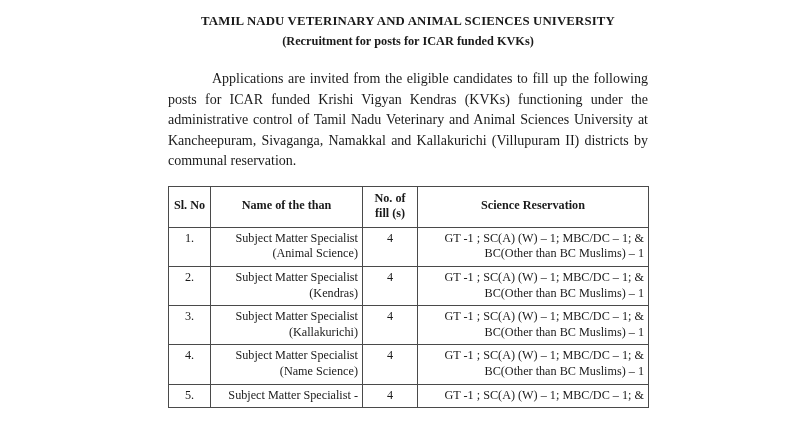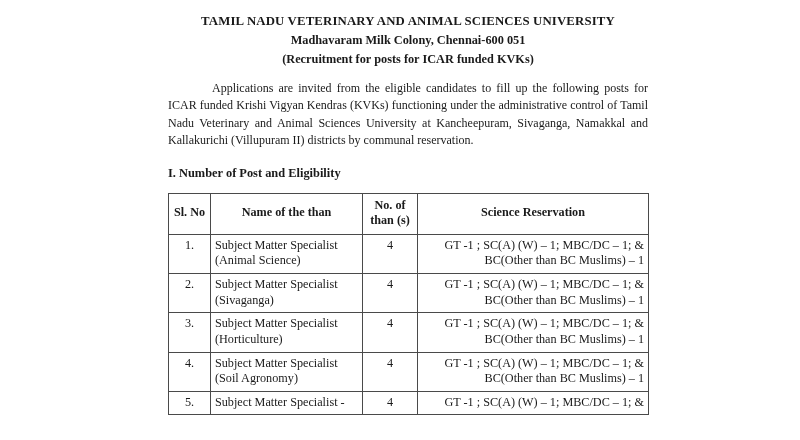--- a/index.html
+++ b/index.html
@@ -60,22 +60,22 @@
   }
   .adv-sub {
     font-size: 12.3px;
     font-weight: bold;
     line-height: 1.25;
     margin-top: 4px;
   }
 
   
   .intro {
-    margin-top: 12px;
-    font-size: 12px;
+    margin-top: 20px;
+    font-size: 14px;
     line-height: 1.46;
     text-align: justify;
     text-justify: inter-word;
     text-indent: 44px;
     hyphens: none;
   }
 
   
   .sec-head {
     margin-top: 16px;
@@ -112,60 +112,58 @@
   col.c-num  { width: 55px; }
   col.c-res  { width: 231px; }
 
   td.sl {
     text-align: center;
   }
   td.num {
     text-align: center;
   }
   td.name {
-    text-align: left;
+    text-align: right;
     padding-left: 6px;
   }
   td.res {
     text-align: right;
     padding-left: 6px;
   }
   .res-line { display: block; }
   .name-line { display: block; }
 </style>
 </head>
 <body>
 
 <div class="page">
   <div class="content">
 
     <div class="doc-head">
       <div class="univ-name">TAMIL NADU VETERINARY AND ANIMAL SCIENCES UNIVERSITY</div>
-      <div class="univ-addr">Madhavaram Milk Colony, Chennai-600 051</div>
       <div class="adv-sub">(Recruitment for posts for ICAR funded KVKs)</div>
     </div>
 
     <p class="intro">Applications are invited from the eligible candidates to fill up the following posts for ICAR funded Krishi Vigyan Kendras (KVKs) functioning under the administrative control of Tamil Nadu Veterinary and Animal Sciences University at Kancheepuram, Sivaganga, Namakkal and Kallakurichi (Villupuram II) districts by communal reservation.</p>
 
-    <div class="sec-head">I. Number of Post and Eligibility</div>
 
     <table class="posts">
       <colgroup>
         <col class="c-sl">
         <col class="c-name">
         <col class="c-num">
         <col class="c-res">
       </colgroup>
       <thead>
         <tr>
           <th>Sl. No</th>
           <th>Name of the than</th>
           <th>
             <span class="res-line">No. of</span>
-            <span class="res-line">than (s)</span>
+            <span class="res-line">fill (s)</span>
           </th>
           <th>Science Reservation</th>
         </tr>
       </thead>
       <tbody id="posts-body">
       <tr>
             <td class="sl">1.</td>
             <td class="name">
               <span class="name-line">Subject Matter Specialist</span>
               <span class="name-line">(Animal Science)</span>
@@ -173,45 +171,45 @@
             <td class="num">4</td>
             <td class="res">
               <span class="res-line">GT -1 ; SC(A) (W) – 1; MBC/DC – 1; &amp;</span>
               <span class="res-line">BC(Other than BC Muslims) – 1</span>
             </td>
           </tr>
           <tr>
             <td class="sl">2.</td>
             <td class="name">
               <span class="name-line">Subject Matter Specialist</span>
-              <span class="name-line">(Sivaganga)</span>
+              <span class="name-line">(Kendras)</span>
             </td>
             <td class="num">4</td>
             <td class="res">
               <span class="res-line">GT -1 ; SC(A) (W) – 1; MBC/DC – 1; &amp;</span>
               <span class="res-line">BC(Other than BC Muslims) – 1</span>
             </td>
           </tr>
           <tr>
             <td class="sl">3.</td>
             <td class="name">
               <span class="name-line">Subject Matter Specialist</span>
-              <span class="name-line">(Horticulture)</span>
+              <span class="name-line">(Kallakurichi)</span>
             </td>
             <td class="num">4</td>
             <td class="res">
               <span class="res-line">GT -1 ; SC(A) (W) – 1; MBC/DC – 1; &amp;</span>
               <span class="res-line">BC(Other than BC Muslims) – 1</span>
             </td>
           </tr>
           <tr>
             <td class="sl">4.</td>
             <td class="name">
               <span class="name-line">Subject Matter Specialist</span>
-              <span class="name-line">(Soil Agronomy)</span>
+              <span class="name-line">(Name Science)</span>
             </td>
             <td class="num">4</td>
             <td class="res">
               <span class="res-line">GT -1 ; SC(A) (W) – 1; MBC/DC – 1; &amp;</span>
               <span class="res-line">BC(Other than BC Muslims) – 1</span>
             </td>
           </tr>
           <tr>
             <td class="sl">5.</td>
             <td class="name">

